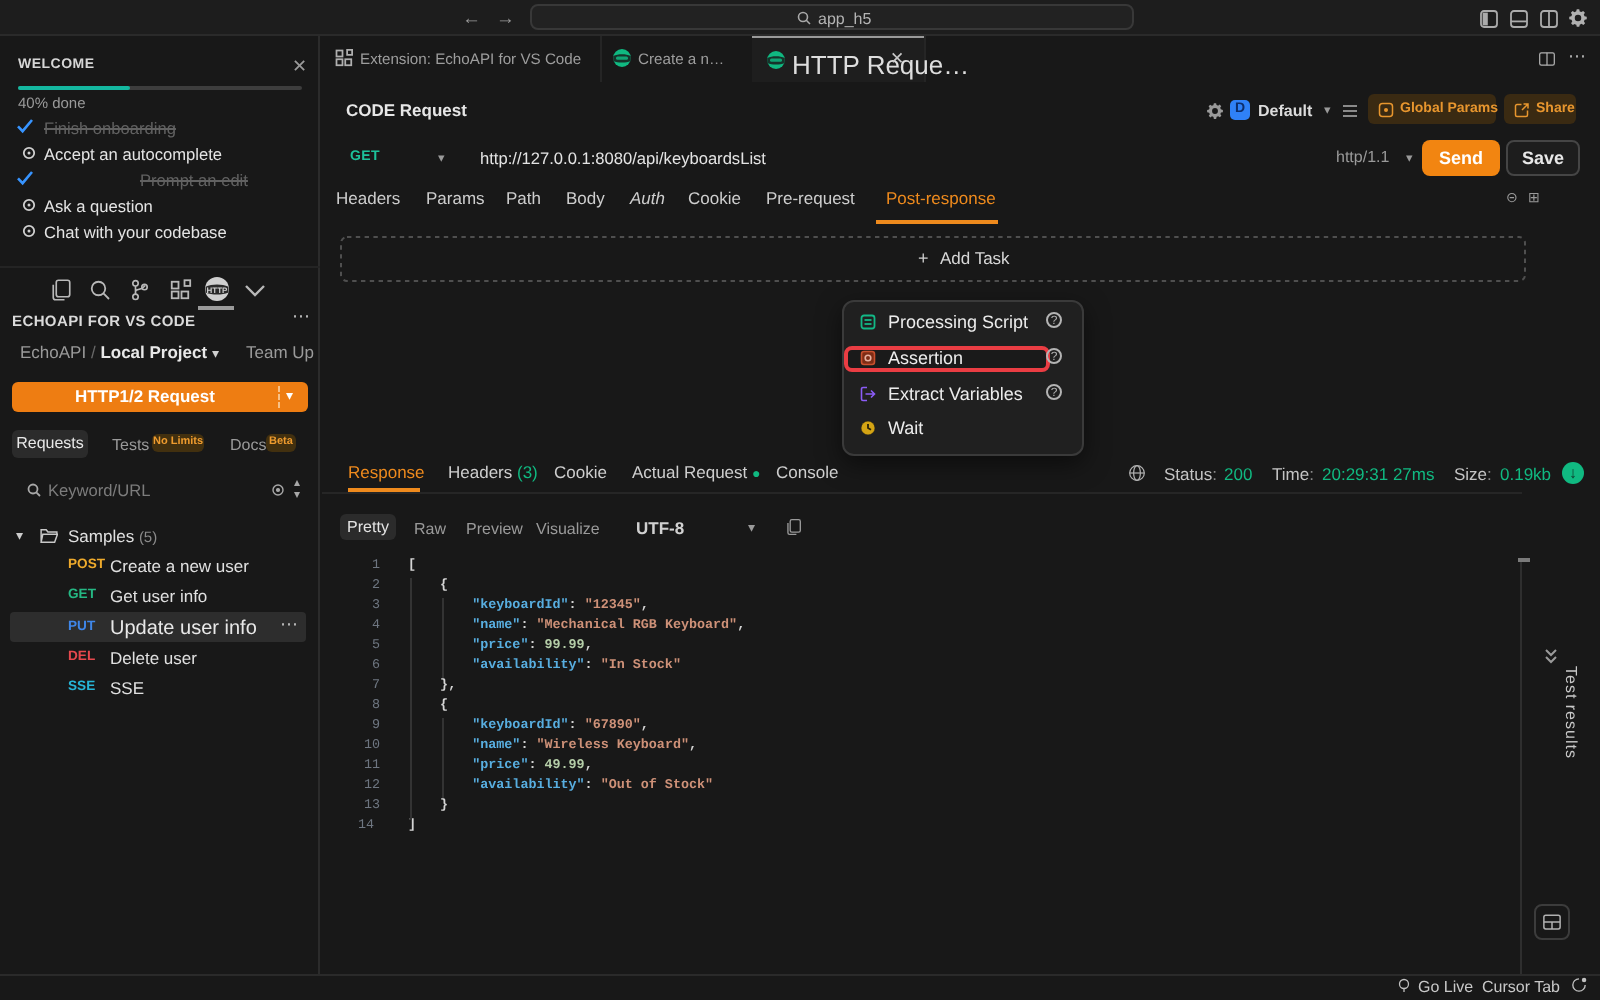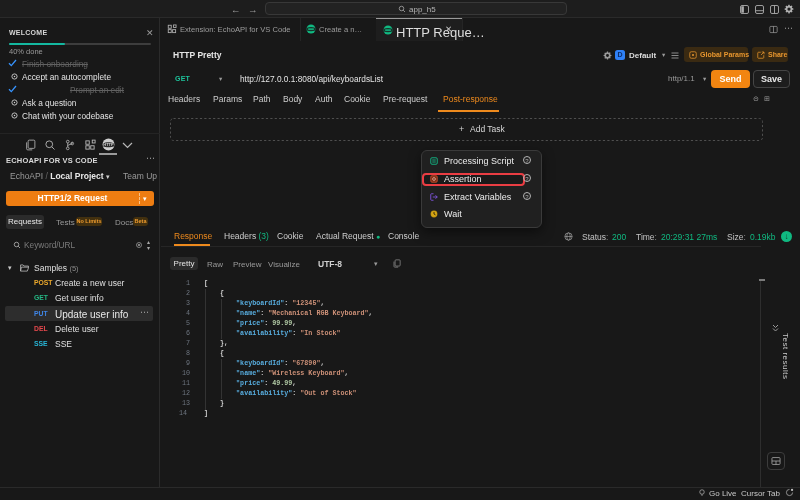--- a/index.html
+++ b/index.html
@@ -183,21 +183,21 @@
   <rect x="2.6" y="5.5" width="7.8" height="2.2" rx="1" fill="#10b981" opacity="0.85"></rect>
 </svg>
 <div class="abs" style="left:396px;top:25px;font-size:13px;color:#dedede;">HTTP Reque…</div>
 <div class="abs" style="left:445px;top:24px;font-size:8.5px;color:#c8c8c8;">✕</div>
 <svg class="abs" style="left:769px;top:25px" width="9" height="9" viewBox="0 0 16 16" fill="none" stroke="#b0b0b0" stroke-width="1.1">
     <rect x="1.5" y="2.5" width="13" height="11" rx="1.5"></rect>
     <line x1="8" y1="2.5" x2="8" y2="13.5"></line>
   </svg>
 <div class="abs" style="left:784px;top:23px;font-size:9px;color:#b0b0b0;">⋯</div>
 
-<div class="abs" style="left:173px;top:50px;font-size:8.5px;font-weight:bold;color:#e6e6e6;">HTTP Pretty</div>
+<div class="abs" style="left:173px;top:50px;font-size:8.5px;font-weight:bold;color:#e6e6e6;">CODE Request</div>
 
 <svg class="abs" style="left:603px;top:51px" width="9" height="9" viewBox="0 0 16 16">
     <path fill="#9a9a9a" fill-rule="evenodd" d="M7 1 h2 l.35 1.7 a5.5 5.5 0 0 1 1.35.56 l1.45-.95 1.4 1.4 -.95 1.45 a5.5 5.5 0 0 1 .56 1.35 L15 7 v2 l-1.7.35 a5.5 5.5 0 0 1 -.56 1.35 l.95 1.45 -1.4 1.4 -1.45-.95 a5.5 5.5 0 0 1 -1.35.56 L9 15 H7 l-.35-1.7 a5.5 5.5 0 0 1 -1.35-.56 l-1.45.95 -1.4-1.4 .95-1.45 a5.5 5.5 0 0 1 -.56-1.35 L1 9 V7 l1.7-.35 a5.5 5.5 0 0 1 .56-1.35 l-.95-1.45 1.4-1.4 1.45.95 a5.5 5.5 0 0 1 1.35-.56 z M8 5.4 a2.6 2.6 0 1 0 0 5.2 a2.6 2.6 0 0 0 0-5.2 z"></path>
   </svg>
 <div class="abs" style="left:615px;top:50px;width:10px;height:10px;background:#2f81f7;border-radius:2.5px;color:#0c2d6b;font-size:7px;font-weight:bold;text-align:center;line-height:10px;">D</div>
 <div class="abs" style="left:629px;top:51px;font-size:8px;font-weight:bold;color:#dcdcdc;">Default</div>
 <div class="abs" style="left:662px;top:51px;font-size:6.5px;color:#9a9a9a;">▾</div>
 <svg class="abs" style="left:671px;top:52px" width="8" height="7" viewBox="0 0 8 7" stroke="#8a8a8a" stroke-width="1">
     <line x1="0.5" y1="1" x2="7.5" y2="1"></line>
     <line x1="0.5" y1="3.5" x2="7.5" y2="3.5"></line>
@@ -220,21 +220,21 @@
 <div class="abs" style="left:240px;top:73.5px;font-size:8.3px;color:#e4e4e4;">http://127.0.0.1:8080/api/keyboardsList</div>
 <div class="abs" style="left:668px;top:74px;font-size:8px;color:#9a9a9a;">http/1.1</div>
 <div class="abs" style="left:703px;top:75px;font-size:6.5px;color:#9a9a9a;">▾</div>
 <div class="abs" style="left:711px;top:70px;width:39px;height:18px;background:#f28511;border-radius:4px;color:#fff;font-size:9px;font-weight:bold;text-align:center;line-height:18px;">Send</div>
 <div class="abs" style="left:753px;top:70px;width:37px;height:18px;background:#1d1d1d;border:1px solid #454545;border-radius:4px;color:#e8e8e8;font-size:9px;font-weight:bold;text-align:center;line-height:16px;">Save</div>
 
 <div class="reqtab" style="left:168px;top:94px;">Headers</div>
 <div class="reqtab" style="left:213px;top:94px;">Params</div>
 <div class="reqtab" style="left:253px;top:94px;">Path</div>
 <div class="reqtab" style="left:283px;top:94px;">Body</div>
-<div class="reqtab" style="left:315px;top:94px;">Auth</div>
+<div class="reqtab" style="left:315px;top:94px;font-style:italic;">Auth</div>
 <div class="reqtab" style="left:344px;top:94px;">Cookie</div>
 <div class="reqtab" style="left:383px;top:94px;">Pre-request</div>
 <div class="reqtab" style="left:443px;top:94px;color:#ee8a1d;">Post-response</div>
 <div class="abs" style="left:438px;top:110px;width:61px;height:1.8px;background:#ee8a1d;"></div>
 <div class="abs" style="left:753px;top:95px;font-size:7px;color:#9a9a9a;">⊝</div>
 <div class="abs" style="left:764px;top:95px;font-size:7px;color:#9a9a9a;">⊞</div>
 
 <svg class="abs" style="left:170px;top:118px" width="593" height="23">
     <rect x="0.5" y="0.5" width="592" height="22" rx="3" fill="none" stroke="#4f4f4f" stroke-width="1" stroke-dasharray="2.2,2.2"></rect>
   </svg>

